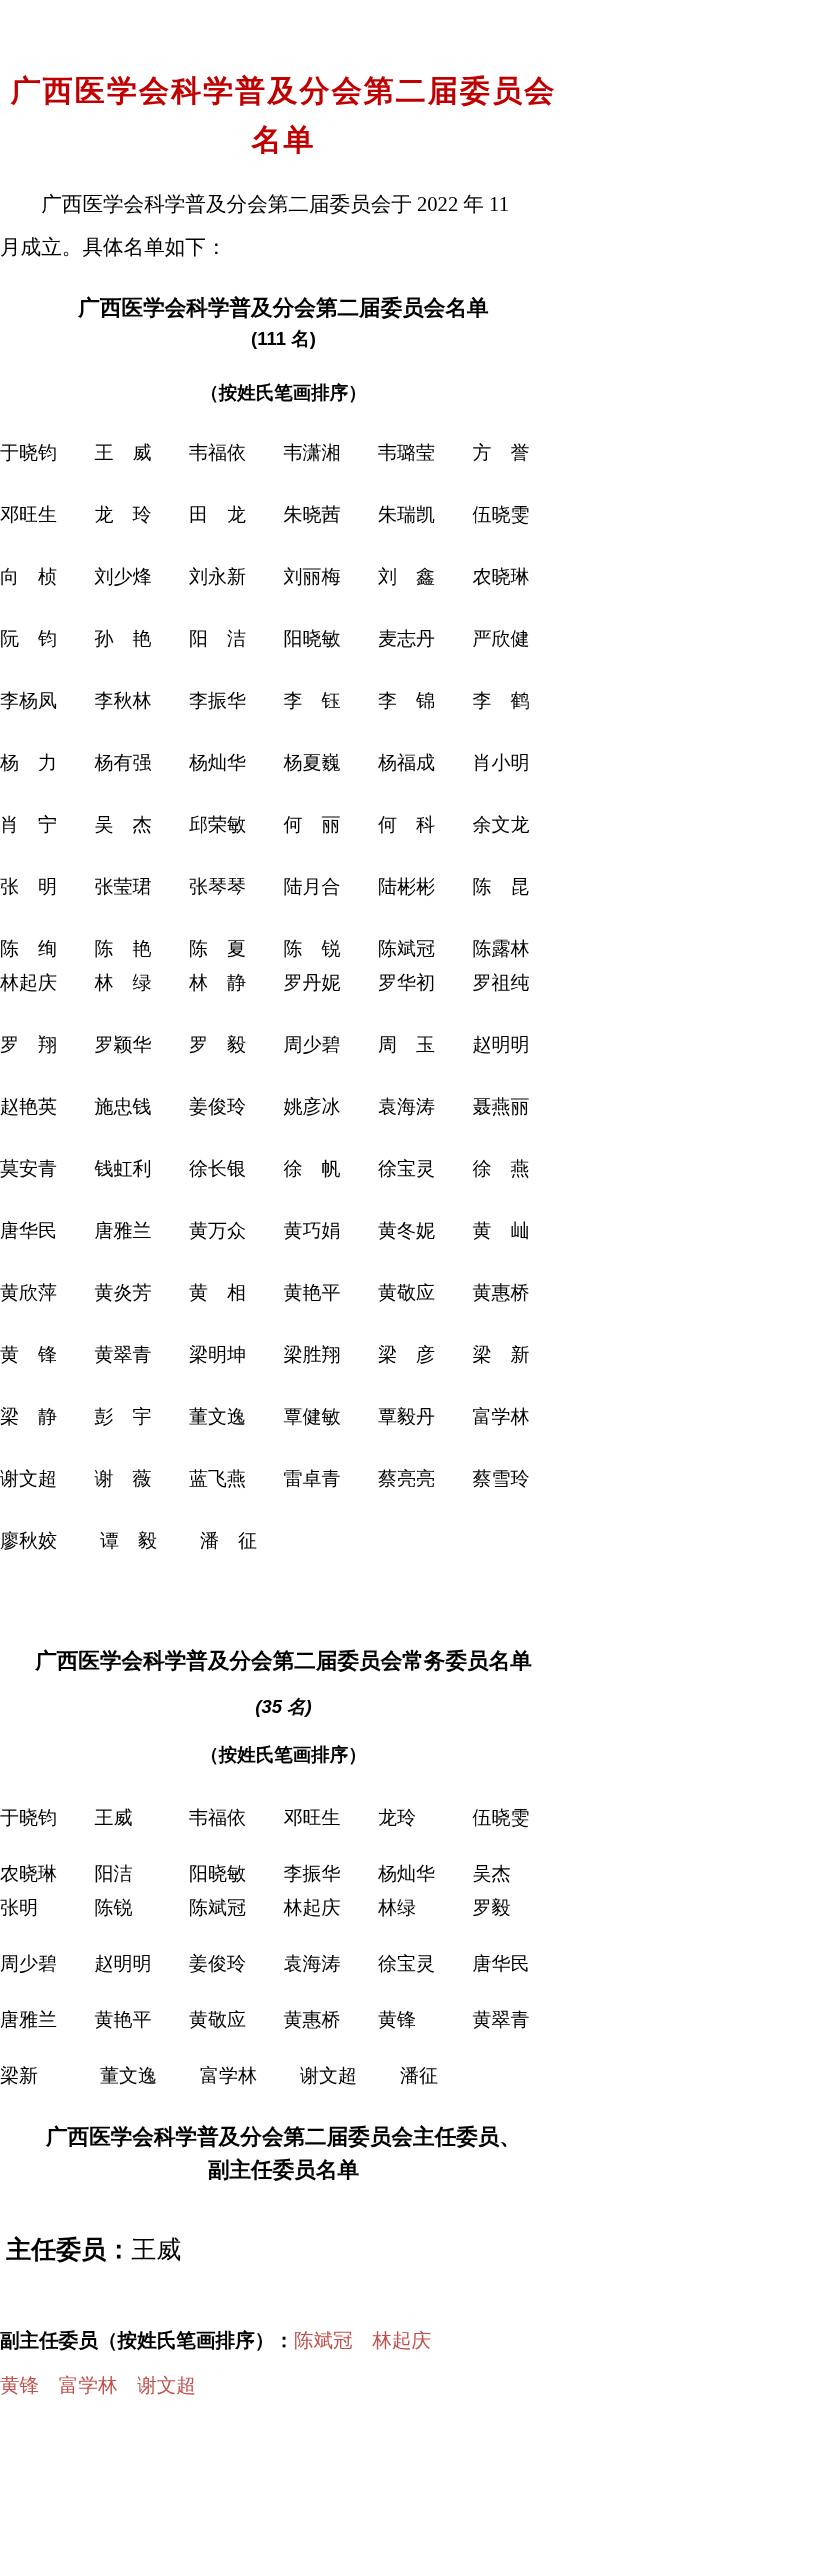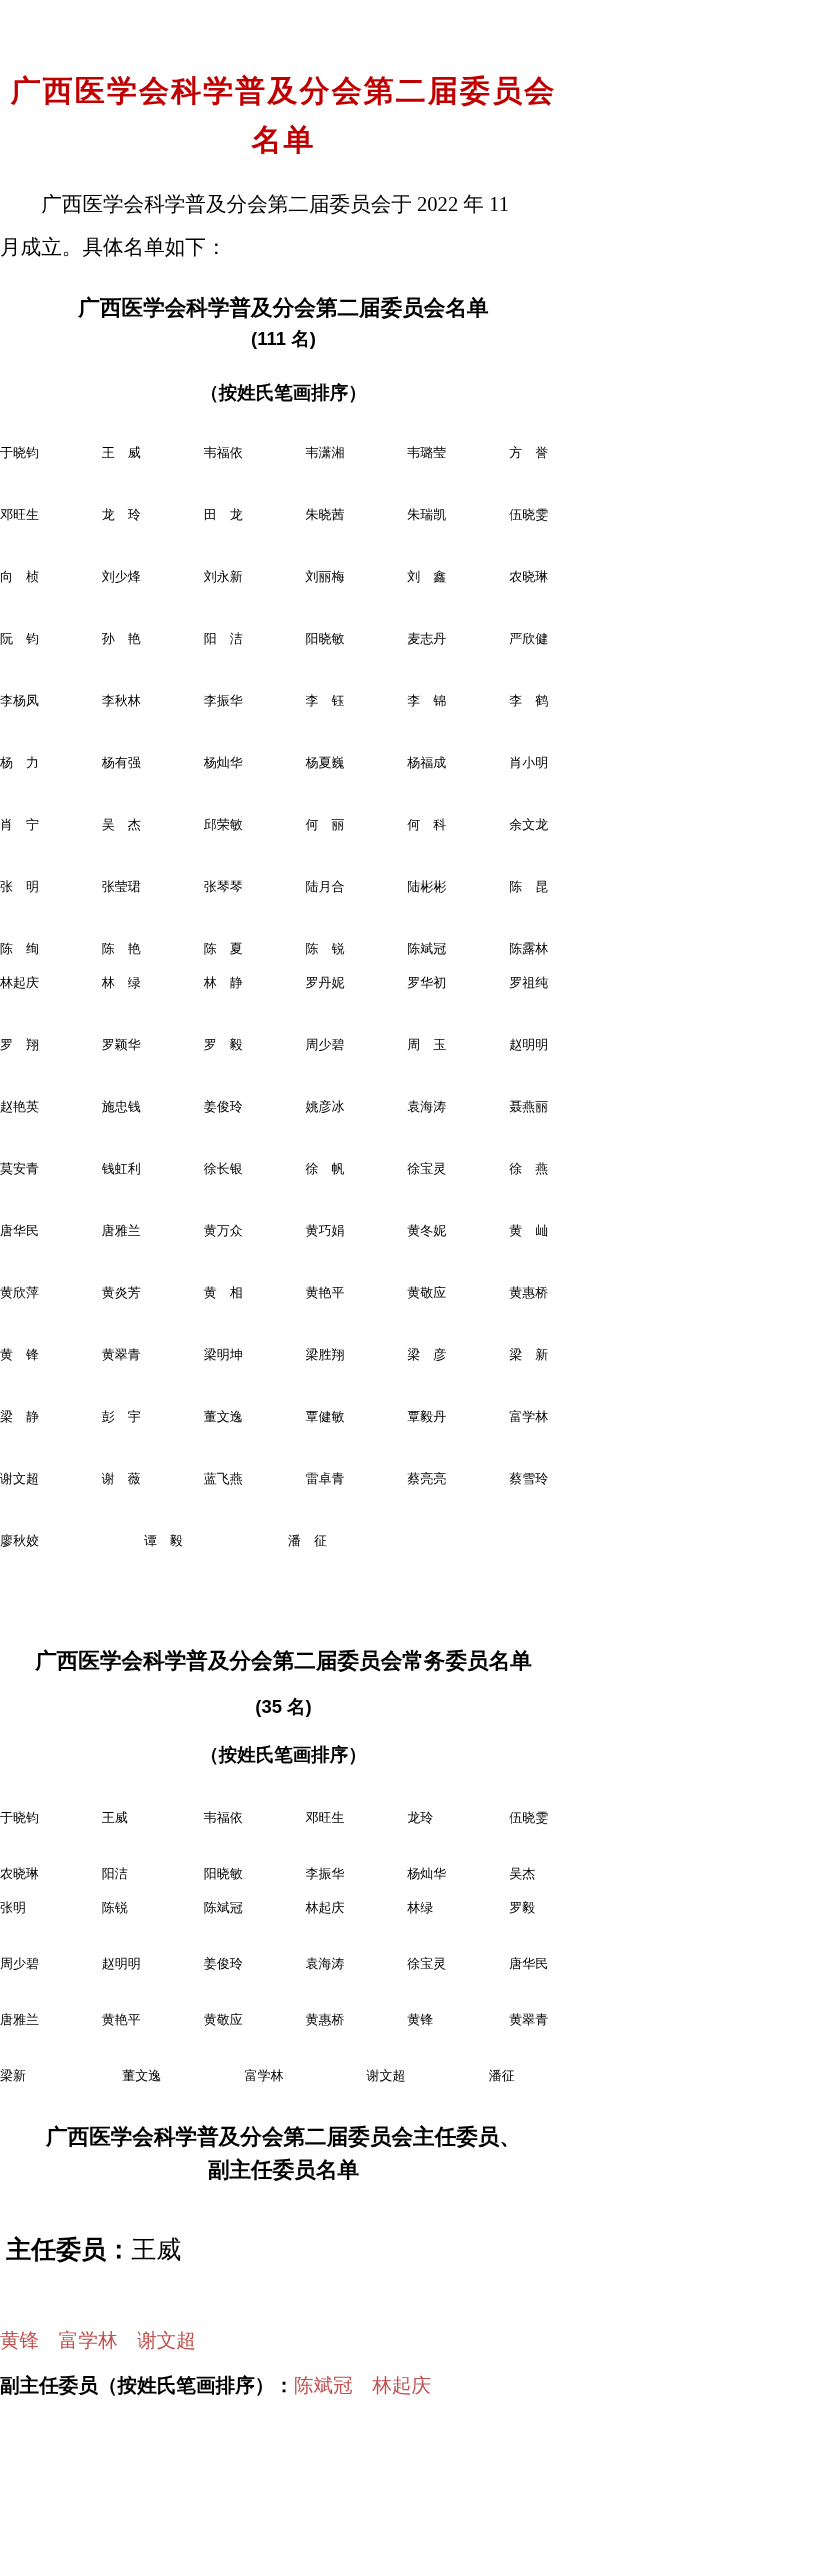--- a/index.html
+++ b/index.html
@@ -55,35 +55,34 @@
   }
   .count-line { margin-top: 3px; }
   .sort-line { margin-top: 31px; }
 
   .name-grid { margin-top: 37px; }
   .name-grid.second { margin-top: 40px; }
   .name-row {
     display: flex;
     line-height: 23px;
     margin-bottom: 39px;
-    font-size: 13px;
-    gap: 44px;
+    font-size: 19px;
   }
   .name-grid.second .name-row { margin-bottom: 33px; }
   .name-row.tight { margin-top: -28px; }
   .name-grid.second .name-row.tight { margin-top: -21.6px; }
   .name-row:last-child { margin-bottom: 0; }
   .name-cell {
     display: inline-block;
     width: 100px;
     white-space: pre;
   }
 
   .h-list2 { margin-top: 93px; }
-  .count-line.c2 { margin-top: 18.5px; }
+  .count-line.c2 { margin-top: 18.5px; font-style: italic; }
   .sort-line.s2 { margin-top: 25px; }
 
   .h-leaders { line-height: 33px; }
 
   .chair-line {
     margin-top: 52px;
     padding-left: 6.2px;
     font-size: 25px;
     line-height: 23px;
   }
@@ -323,22 +322,22 @@
       <div>广西医学会科学普及分会第二届委员会主任委员、</div>
       <div>副主任委员名单</div>
     </h2>
 
     <div class="chair-line">
       <span class="lbl">主任委员：</span><span>王威</span>
     </div>
 
     <div class="vice-para">
       <div>
+        <span class="lbl">副主任委员（按姓氏笔画排序）：</span><span class="vice-names" style="color: rgb(192, 80, 77);">陈斌冠　林起庆</span>
+      </div>
+      <div>
         <span class="vice-names" style="color: rgb(192, 80, 77);">黄锋　富学林　谢文超</span>
       </div>
-      <div>
-        <span class="lbl">副主任委员（按姓氏笔画排序）：</span><span class="vice-names" style="color: rgb(192, 80, 77);">陈斌冠　林起庆</span>
-      </div>
     </div>
 
   </div>
 </div>
 
 
 </body></html>

